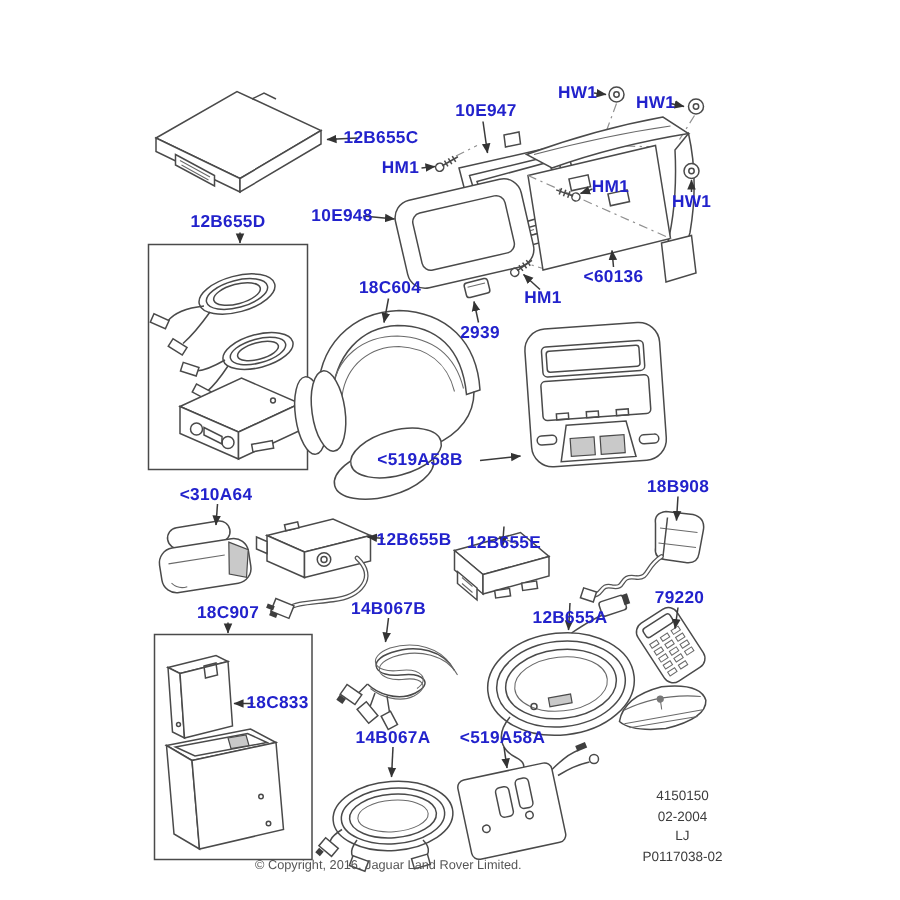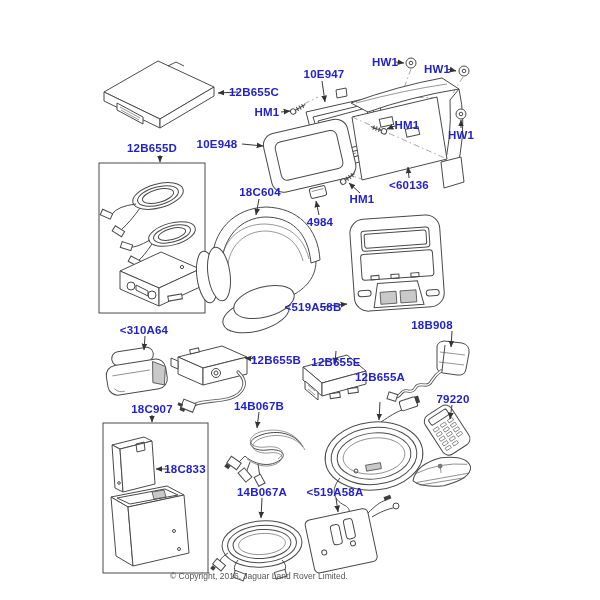--- a/index.html
+++ b/index.html
@@ -324,33 +324,39 @@
 
 <div class="callout" style="left:254px;top:92px">12B655C</div>
 <div class="callout" style="left:324px;top:74px">10E947</div>
 <div class="callout" style="left:385px;top:62px">HW1</div>
 <div class="callout" style="left:437px;top:69px">HW1</div>
 <div class="callout" style="left:461px;top:135px">HW1</div>
 <div class="callout" style="left:267px;top:112px">HM1</div>
 <div class="callout" style="left:407px;top:125px">HM1</div>
 <div class="callout" style="left:362px;top:199px">HM1</div>
 <div class="callout" style="left:152px;top:148px">12B655D</div>
-<div class="callout" style="left:217px;top:144px">10E948</div>
+<div class="callout" style="left:228px;top:144px">10E948</div>
 <div class="callout" style="left:409px;top:185px">&lt;60136</div>
 <div class="callout" style="left:260px;top:192px">18C604</div>
-<div class="callout" style="left:320px;top:222px">4984</div>
-<div class="callout" style="left:313px;top:307px">&lt;519A58B</div>
-<div class="callout" style="left:432px;top:325px">18B908</div>
+<div class="callout" style="left:320px;top:222px">2939</div>
+<div class="callout" style="left:280px;top:307px">&lt;519A58B</div>
+<div class="callout" style="left:452px;top:325px">18B908</div>
 <div class="callout" style="left:144px;top:330px">&lt;310A64</div>
 <div class="callout" style="left:336px;top:362px">12B655E</div>
 <div class="callout" style="left:276px;top:360px">12B655B</div>
-<div class="callout" style="left:380px;top:377px">12B655A</div>
+<div class="callout" style="left:380px;top:412px">12B655A</div>
 <div class="callout" style="left:453px;top:399px">79220</div>
 <div class="callout" style="left:259px;top:406px">14B067B</div>
 <div class="callout" style="left:152px;top:409px">18C907</div>
 <div class="callout" style="left:185px;top:469px">18C833</div>
 <div class="callout" style="left:262px;top:492px">14B067A</div>
 <div class="callout" style="left:335px;top:492px">&lt;519A58A</div>
 
+<div class="refblock">
+  <span>4150150</span>
+  <span>02-2004</span>
+  <span>LJ</span>
+  <span>P0117038-02</span>
+</div>
 
 <div class="copyright">© Copyright, 2016. Jaguar Land Rover Limited.</div>
 
 </div>
 
 </body></html>

